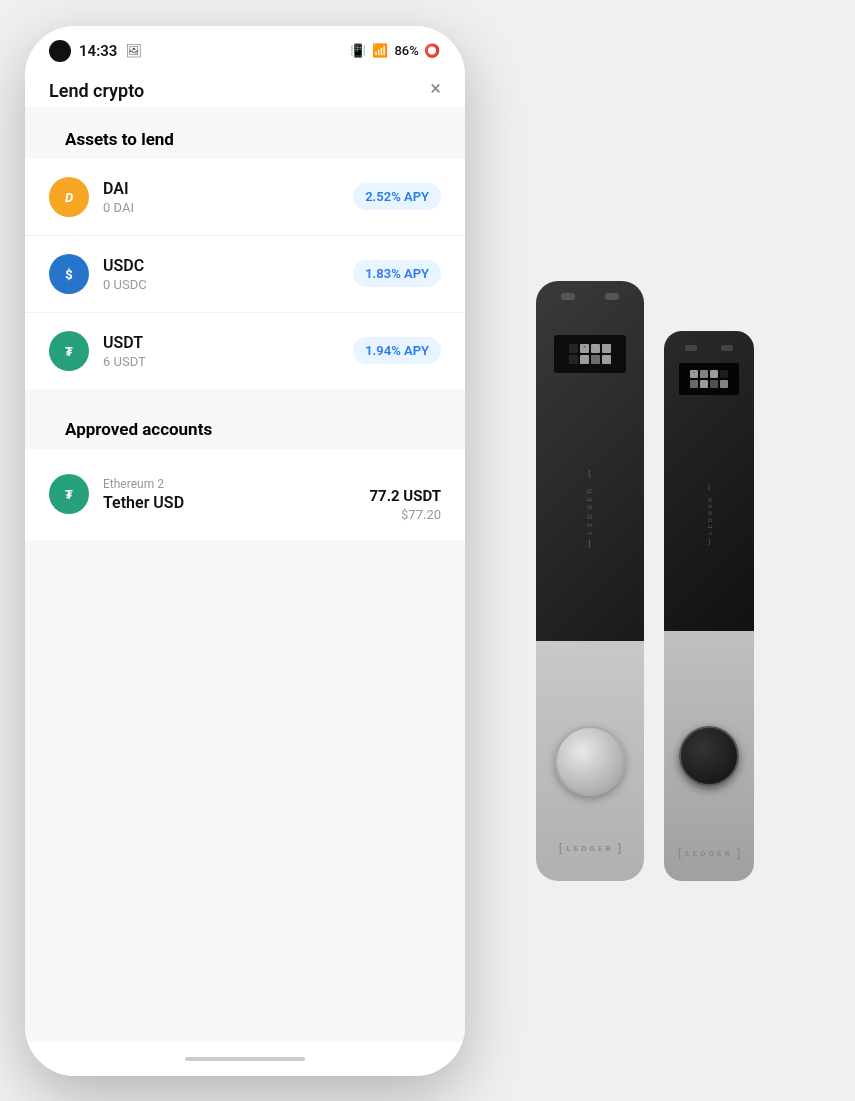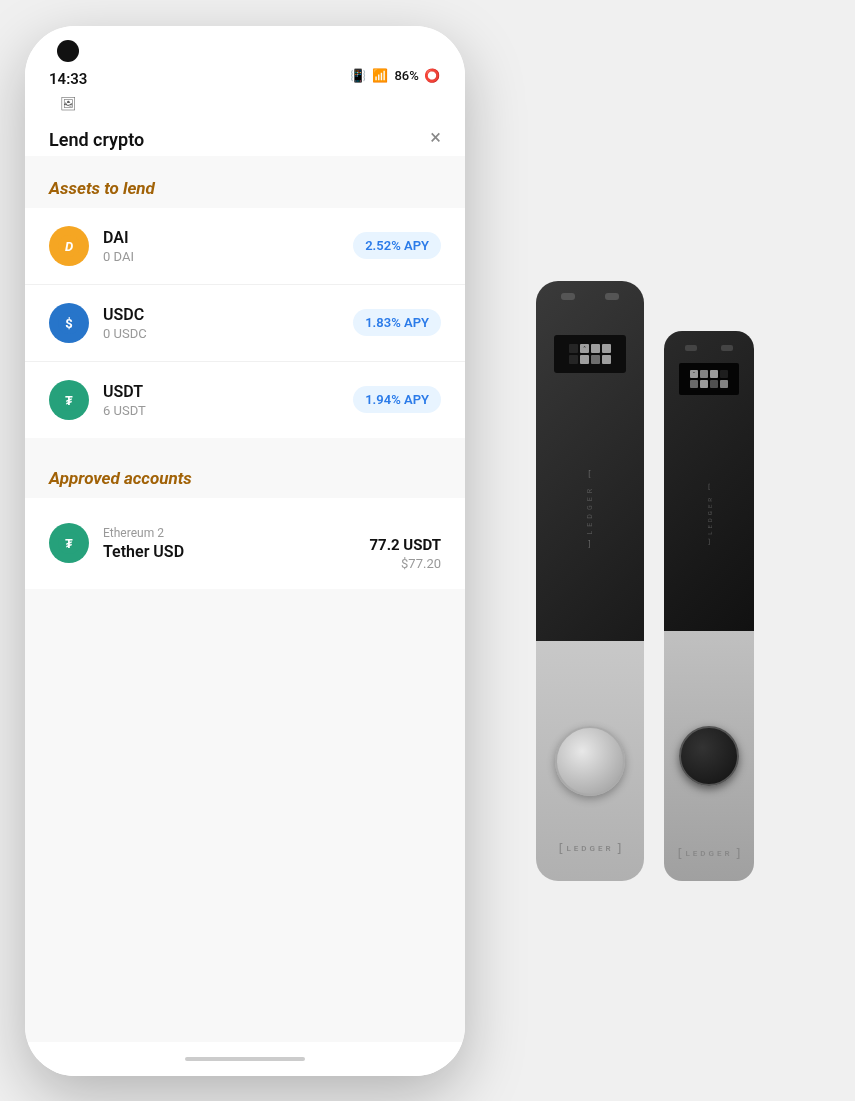--- a/index.html
+++ b/index.html
@@ -44,21 +44,20 @@
       display: flex;
       align-items: center;
       justify-content: space-between;
       padding: 14px 24px 8px;
       background: #fff;
     }
     .status-left {
       display: flex;
       align-items: center;
       gap: 8px;
-      flex-direction: column;
     }
     .status-dot {
       width: 22px;
       height: 22px;
       background: #111;
       border-radius: 50%;
     }
     .status-time {
       font-size: 15px;
       font-weight: 600;
@@ -133,26 +132,25 @@
     
     .content {
       flex: 1;
       overflow-y: auto;
       background: #f8f8f8;
       padding: 0;
     }
 
     
     .section-header {
-      padding: 22px 24px 10px;
+      padding: 22px 40px 10px;
       font-size: 17px;
       font-weight: 700;
-      color: #a16207;
+      color: #000000;
       background: #f8f8f8;
-      font-style: italic;
     }
 
     
     .asset-list {
       background: #fff;
       margin: 0 0 8px 0;
       border-radius: 0;
     }
 
     .asset-item {

